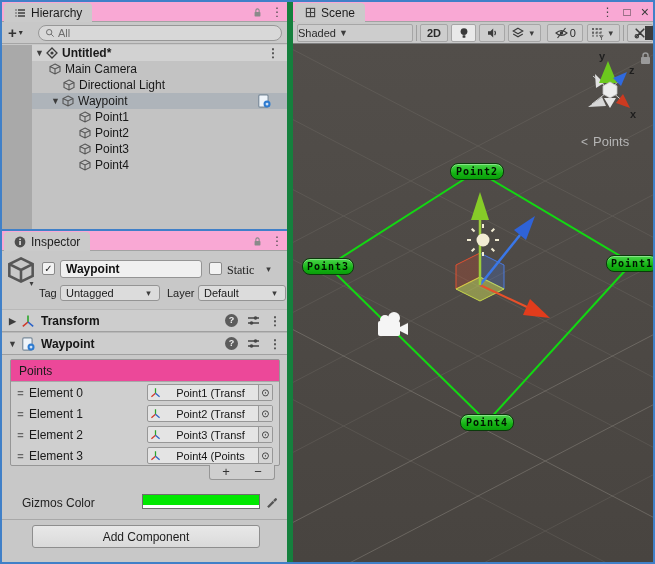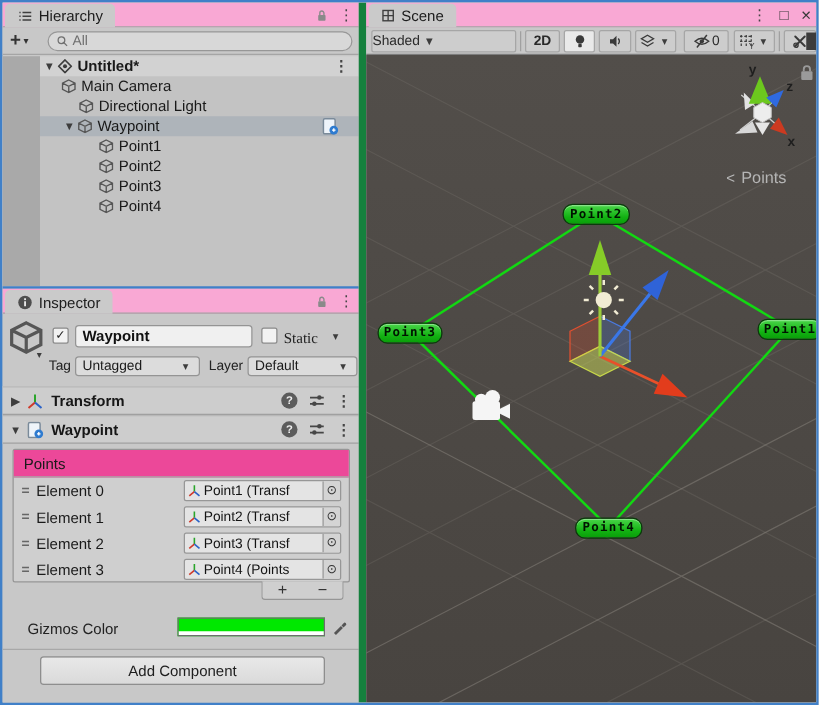--- a/index.html
+++ b/index.html
@@ -60,21 +60,21 @@
   .helpdot { width:13px; height:13px; border-radius:50%; background:#5c5c5c; color:#efefef;
              font-size:9px; font-weight:bold; text-align:center; line-height:13px; }
   .pointsbox { position:absolute; left:8px; right:7px; top:128px; height:107px;
                background:#cfcfcf; border:1px solid #969696; border-radius:2px; }
   .pl-head { height:22px; border-bottom:1px solid #a8a8a8; display:flex; align-items:center;
              padding-left:8px; font-size:12px; color:#1a1a1a; background:#ec4899; }
   .pl-row { height:21px; display:flex; align-items:center; font-size:12px; color:#1a1a1a; }
   .handle { color:#666; font-weight:bold; width:18px; text-align:center; font-size:11px; letter-spacing:-1px; }
   .objfield { margin-left:auto; margin-right:6px; width:126px; height:17px; background:#e4e4e4;
               border:1px solid #979797; border-radius:2px; display:flex; align-items:center; overflow:hidden; }
-  .objfield .txt { font-size:11px; color:#141414; white-space:nowrap; overflow:hidden; flex:1; }
+  .objfield .txt { font-size:11px; color:#141414; white-space:nowrap; overflow:hidden; flex:1;text-align:center; }
   .objpick { width:14px; height:100%; border-left:1px solid #9a9a9a; background:#d4d4d4;
              font-size:10px; color:#333; text-align:center; line-height:15px; flex:none; }
   .pl-footer { position:absolute; right:4px; bottom:-15px; width:66px; height:15px;
                background:#cfcfcf; border:1px solid #969696; border-top:none;
                border-radius:0 0 3px 3px; display:flex; }
   .pl-footer span { flex:1; text-align:center; font-size:13px; line-height:13px; color:#333; }
   .swatch { position:absolute; left:140px; top:263px; width:118px; height:15px;
             border:1px solid #6e6e6e; }
   .swatch .alpha { position:absolute; left:0; right:0; bottom:0; height:3px; background:#ffffff; }
   .addcomp { position:absolute; left:30px; top:294px; width:228px; height:23px;

